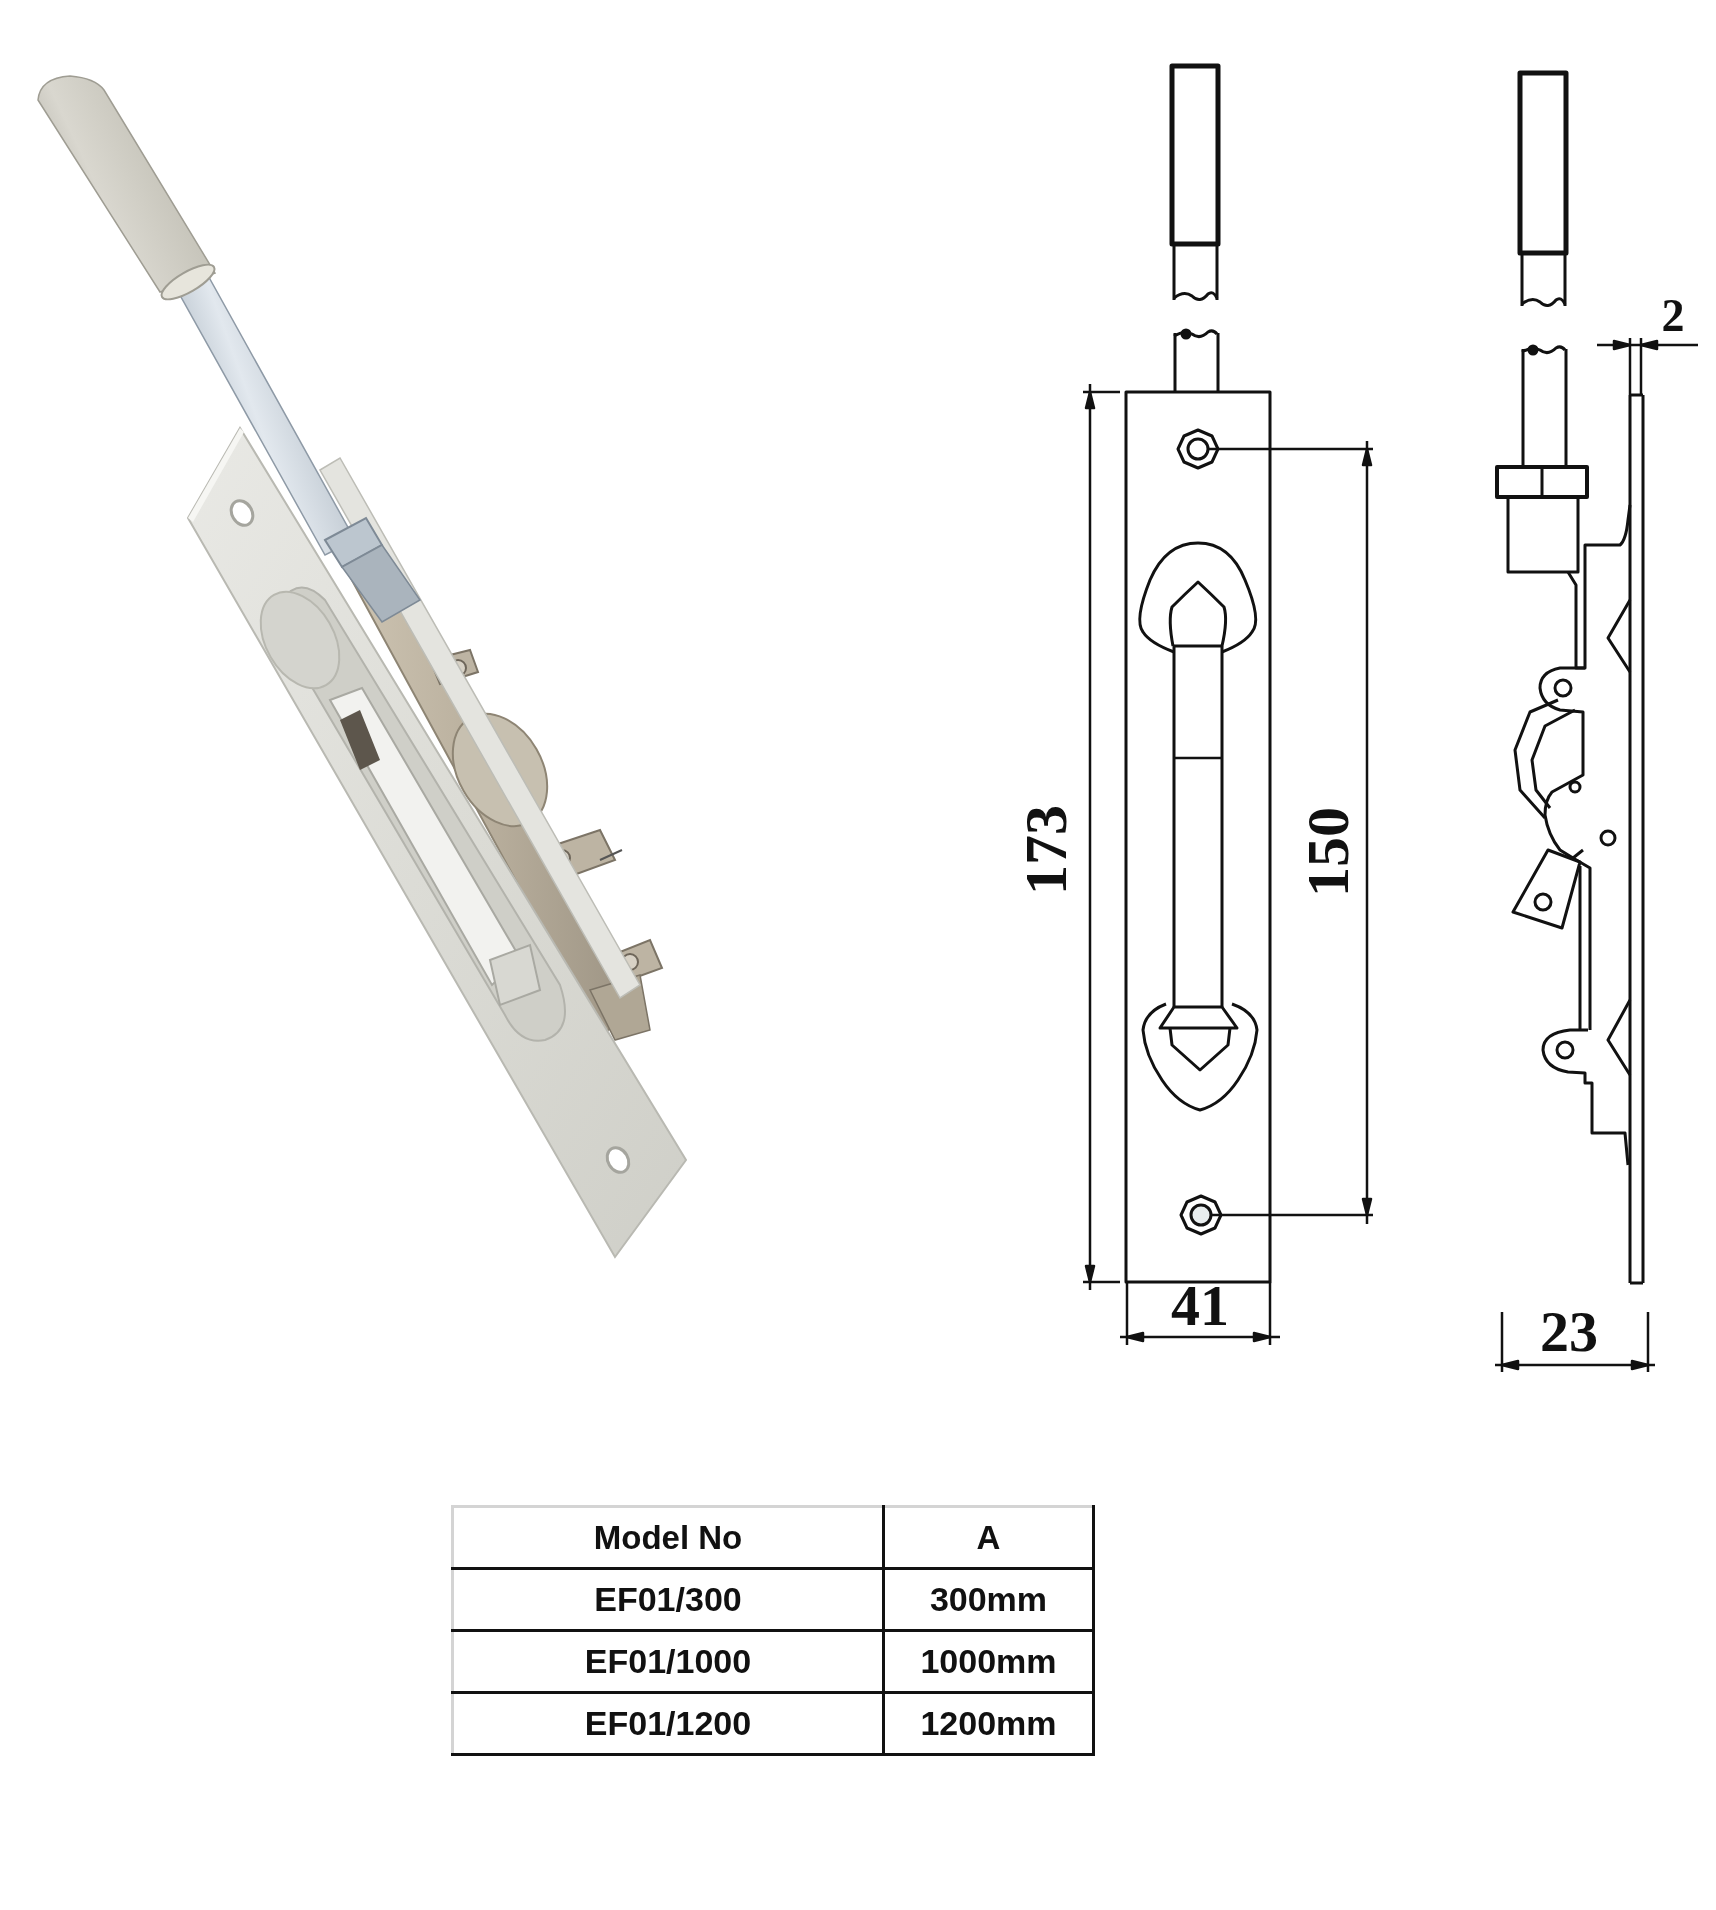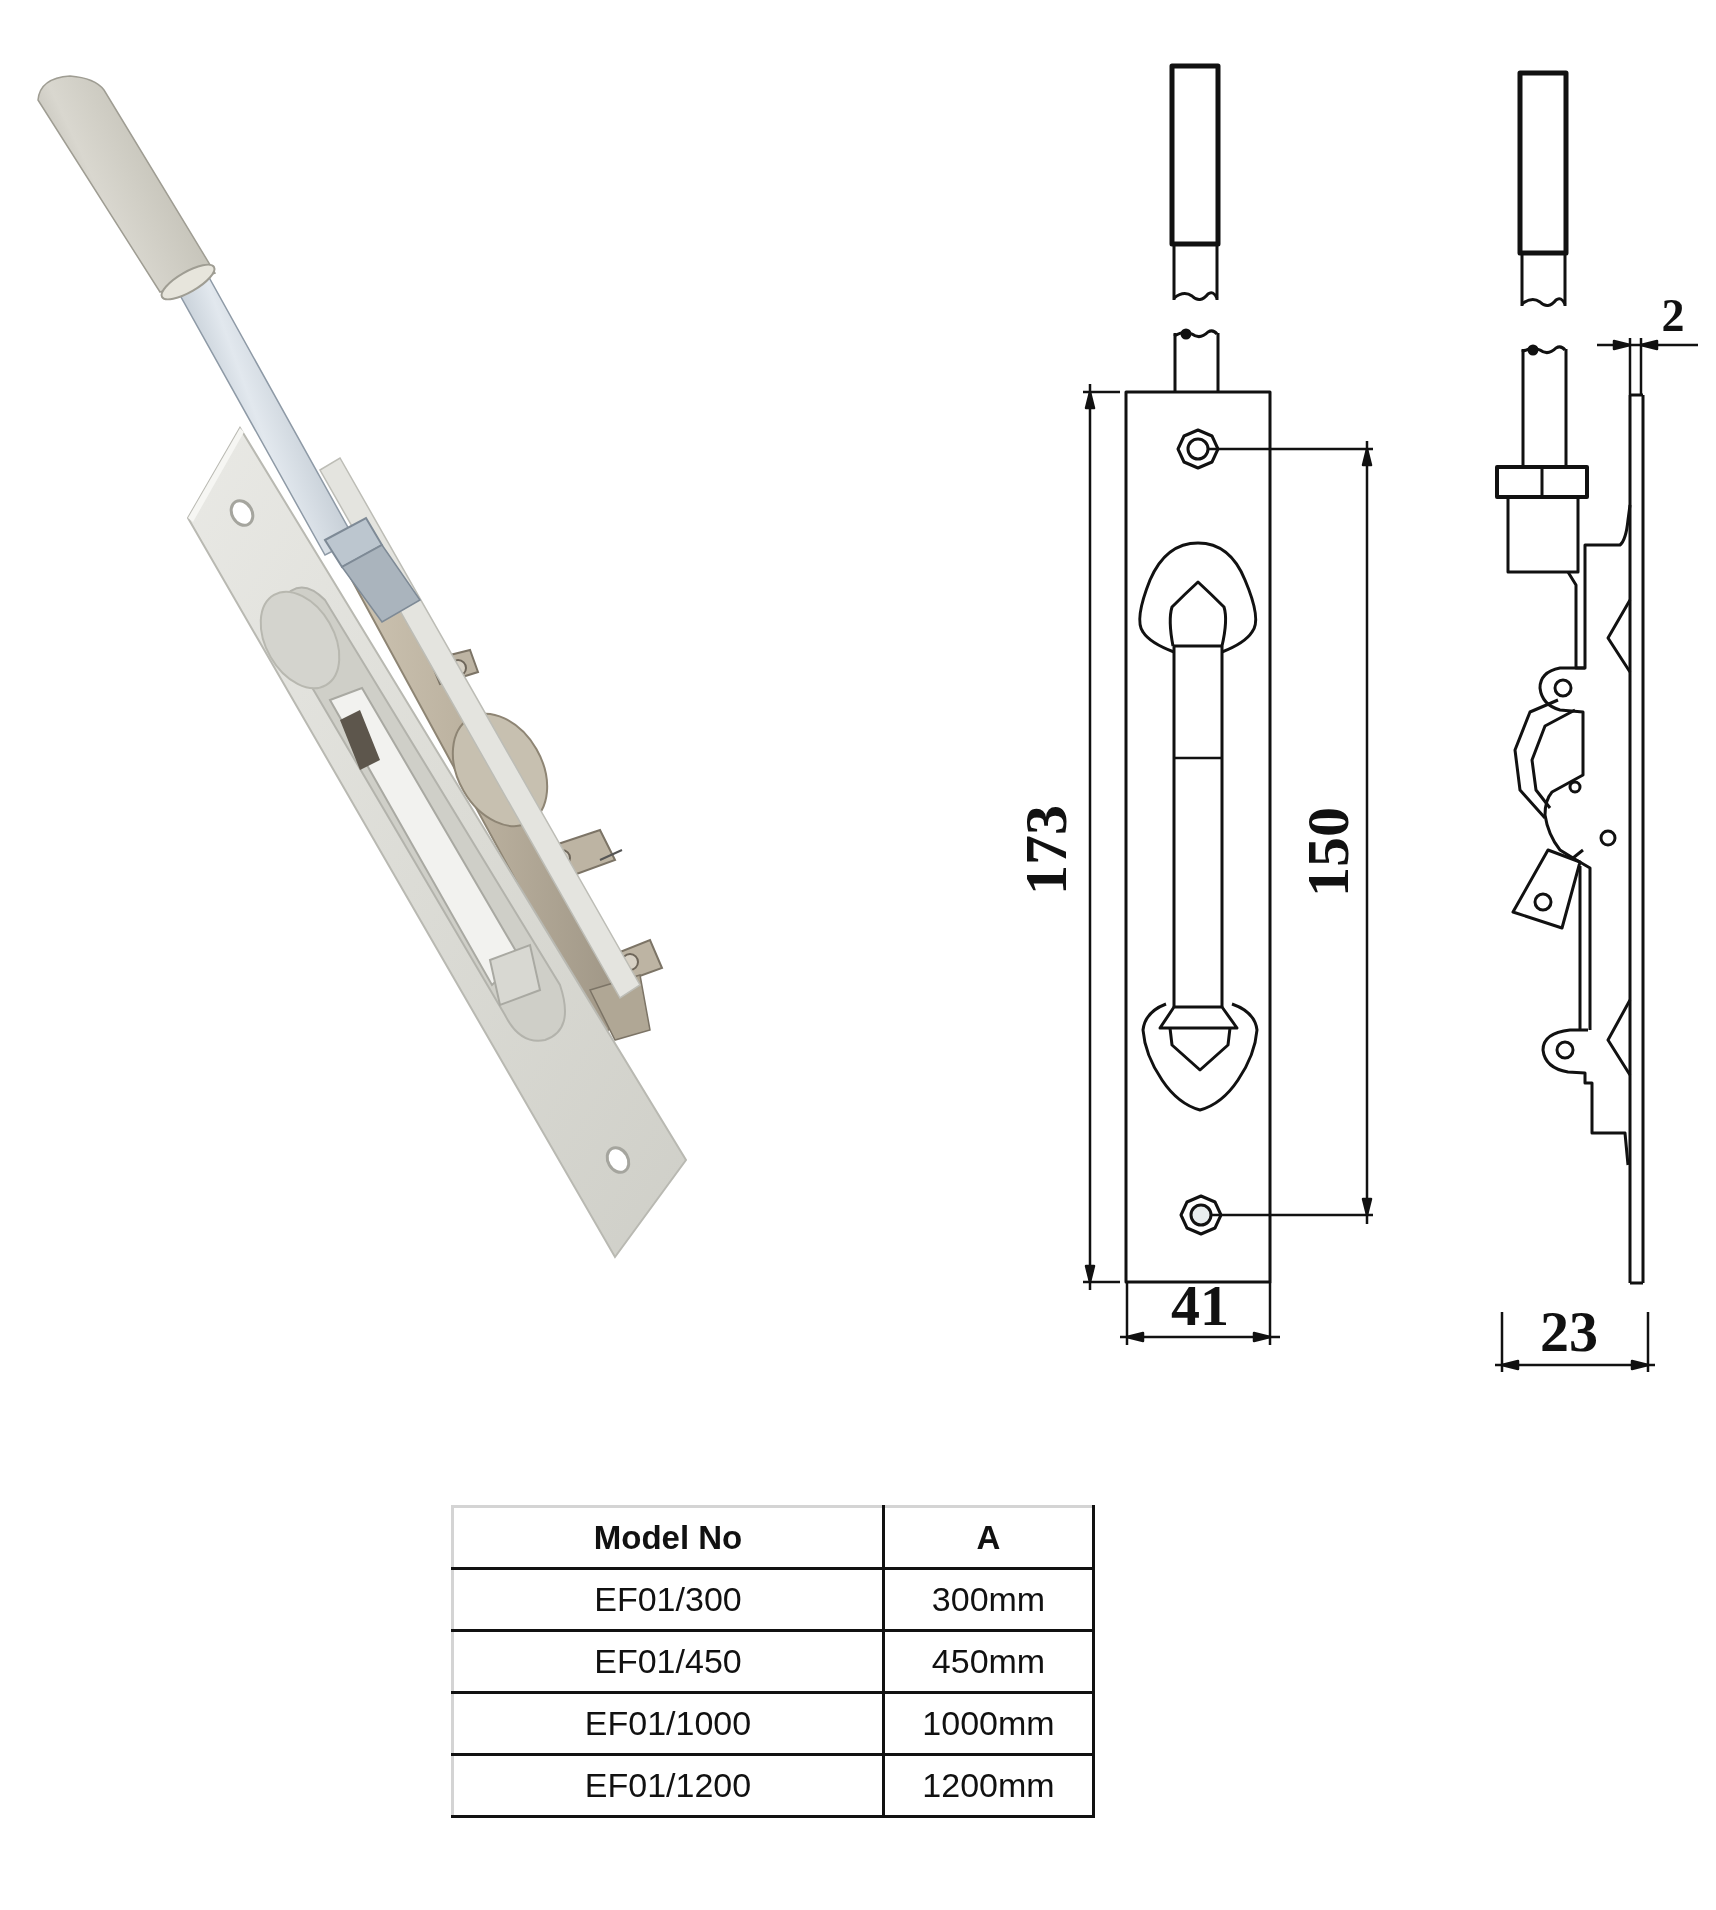--- a/index.html
+++ b/index.html
@@ -9,21 +9,21 @@
     .dim-label { position: absolute; font-family: "Liberation Serif", "DejaVu Serif", serif;
                  font-weight: bold; color: #111; line-height: 1; white-space: nowrap; }
     .rot { transform: translate(-50%, -50%) rotate(-90deg); }
     .cen { transform: translate(-50%, -50%); }
     table.spec { position: absolute; left: 451px; top: 1505px; width: 644px;
                  border-collapse: collapse; table-layout: fixed; padding-left: 40px; }
     table.spec th, table.spec td { height: 59px; padding: 0; text-align: center;
                  font-family: "Liberation Sans", sans-serif; color: #111;
                  border: 3px solid #111; }
     table.spec th { font-weight: bold; font-size: 33px; border-top: 3px solid #d4d4d4; }
-    table.spec td { font-size: 34px; font-weight: normal; margin-left: 32px; }
+    table.spec td { font-size: 34px; font-weight: bold; margin-left: 32px; }
     table.spec tr > *:first-child { border-left: 3px solid #d4d4d4; width: 428px; }
   </style>
 </head>
 <body>
 
 <svg class="layer" width="800" height="1300" viewBox="0 0 800 1300">
   <defs>
     <linearGradient id="gCap" x1="0" y1="0" x2="1" y2="0" gradientTransform="rotate(-30 .5 .5)">
       <stop offset="0" stop-color="#aeaca3"></stop>
       <stop offset="0.35" stop-color="#d9d7cf"></stop>
@@ -206,24 +206,20 @@
       <th>Model No</th>
       <th>A</th>
     </tr>
   </thead>
   <tbody>
     <tr>
       <td>EF01/300</td>
       <td>300mm</td>
     </tr>
     <tr>
-      <td>EF01/450</td>
-      <td>450mm</td>
-    </tr>
-    <tr>
       <td>EF01/1000</td>
       <td>1000mm</td>
     </tr>
     <tr>
       <td>EF01/1200</td>
       <td>1200mm</td>
     </tr>
   </tbody>
 </table>
 

